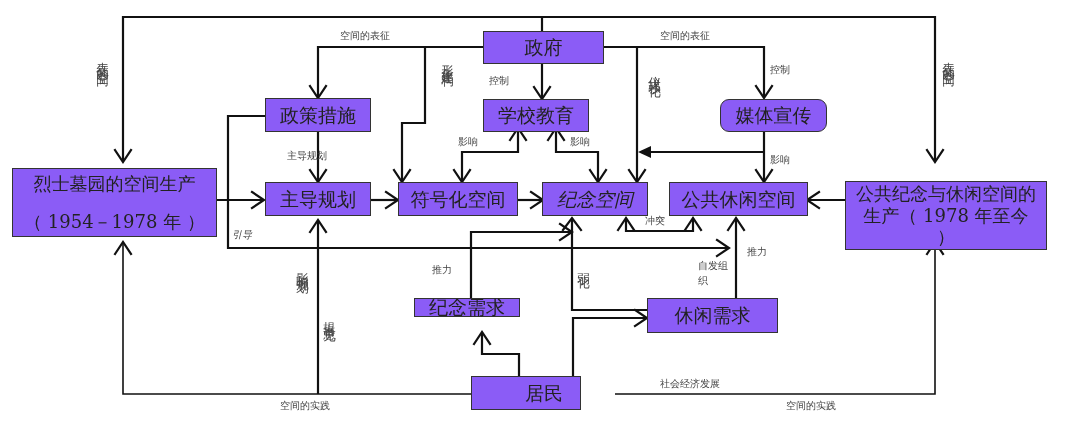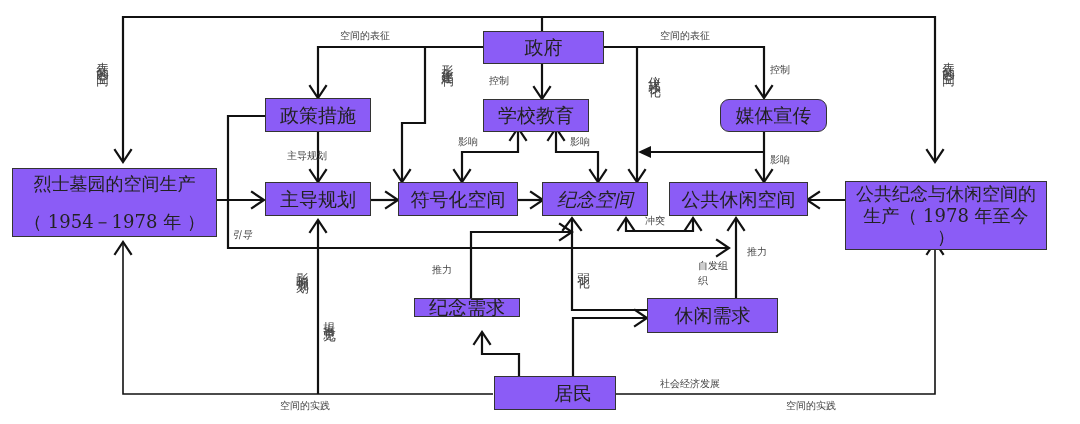--- a/index.html
+++ b/index.html
@@ -113,21 +113,21 @@
 <div class="box" style="left:483px;top:31px;width:121px;height:33px;">政府</div>
 <div class="box" style="left:483px;top:99px;width:106px;height:33px;">学校教育</div>
 <div class="box" style="left:265px;top:98px;width:106px;height:34px;">政策措施</div>
 <div class="box" style="left:720px;top:99px;width:107px;height:33px;border-radius:9px;">媒体宣传</div>
 <div class="box" style="left:265px;top:182px;width:106px;height:34px;">主导规划</div>
 <div class="box" style="left:398px;top:182px;width:120px;height:34px;">符号化空间</div>
 <div class="box" style="left:542px;top:182px;width:106px;height:34px;font-style:italic;">纪念空间</div>
 <div class="box" style="left:669px;top:182px;width:139px;height:34px;">公共休闲空间</div>
 <div class="box" style="left:414px;top:298px;width:106px;height:19px;">纪念需求</div>
 <div class="box" style="left:647px;top:298px;width:131px;height:35px;">休闲需求</div>
-<div class="box" style="left:494px;top:376px;width:122px;height:34px;padding-left:36px;">居民</div>
+<div class="box" style="left:471px;top:376px;width:110px;height:34px;padding-left:36px;">居民</div>
 
 <div class="vlbl" style="left:96px;top:52px;">表征的空间</div>
 <div class="vlbl" style="left:942px;top:52px;">表征的空间</div>
 <div class="lbl" style="left:340px;top:29px;">空间的表征</div>
 <div class="lbl" style="left:660px;top:29px;">空间的表征</div>
 <div class="vlbl" style="left:441px;top:55px;">形象建构</div>
 <div class="lbl" style="left:489px;top:74px;">控制</div>
 <div class="lbl" style="left:770px;top:63px;">控制</div>
 <div class="vlbl" style="left:648px;top:66px;">仪式强化</div>
 <div class="lbl" style="left:287px;top:149px;">主导规划</div>

